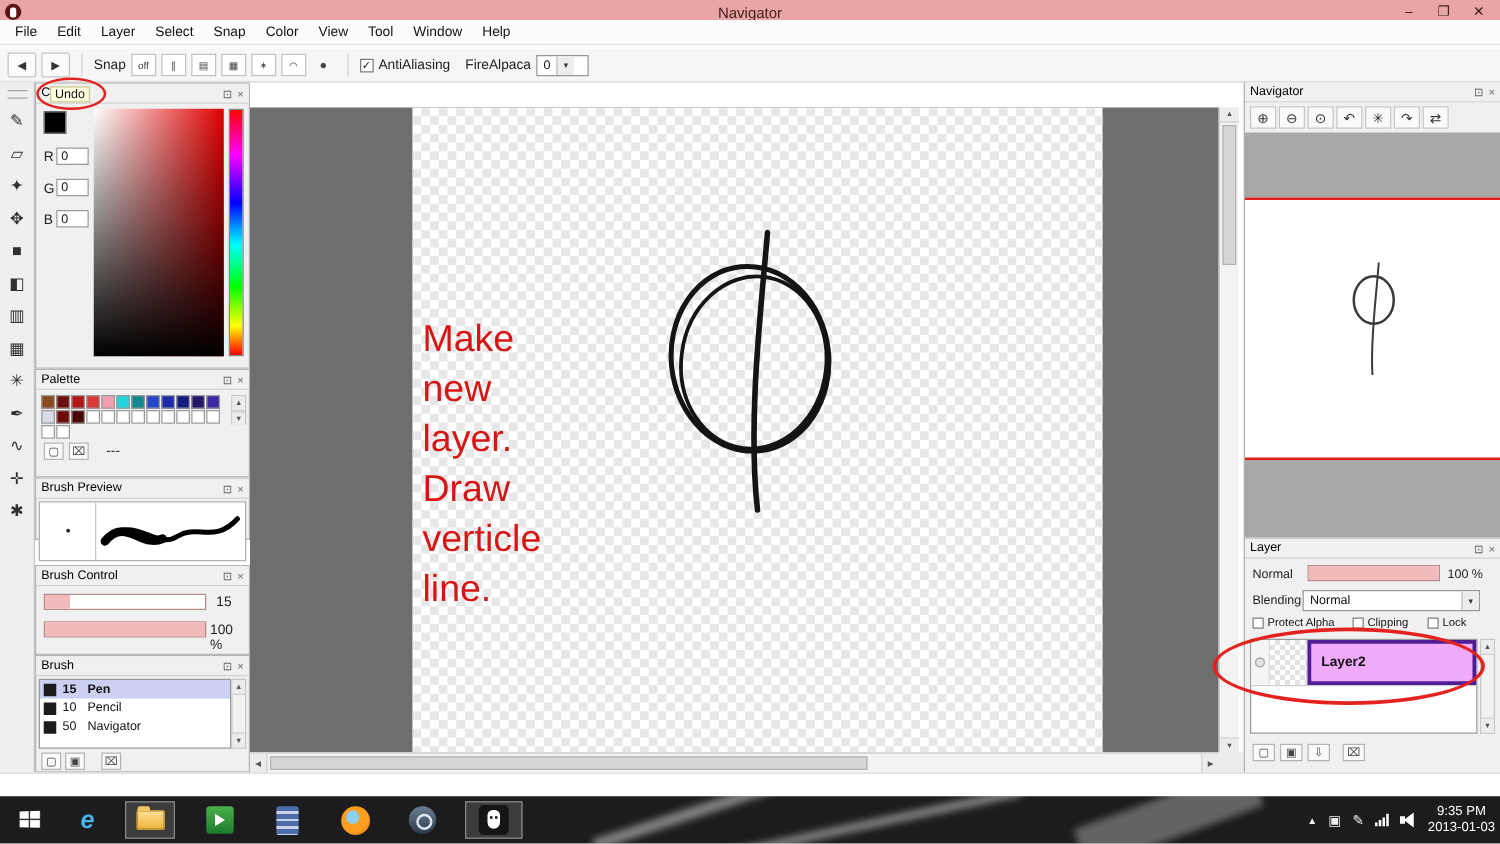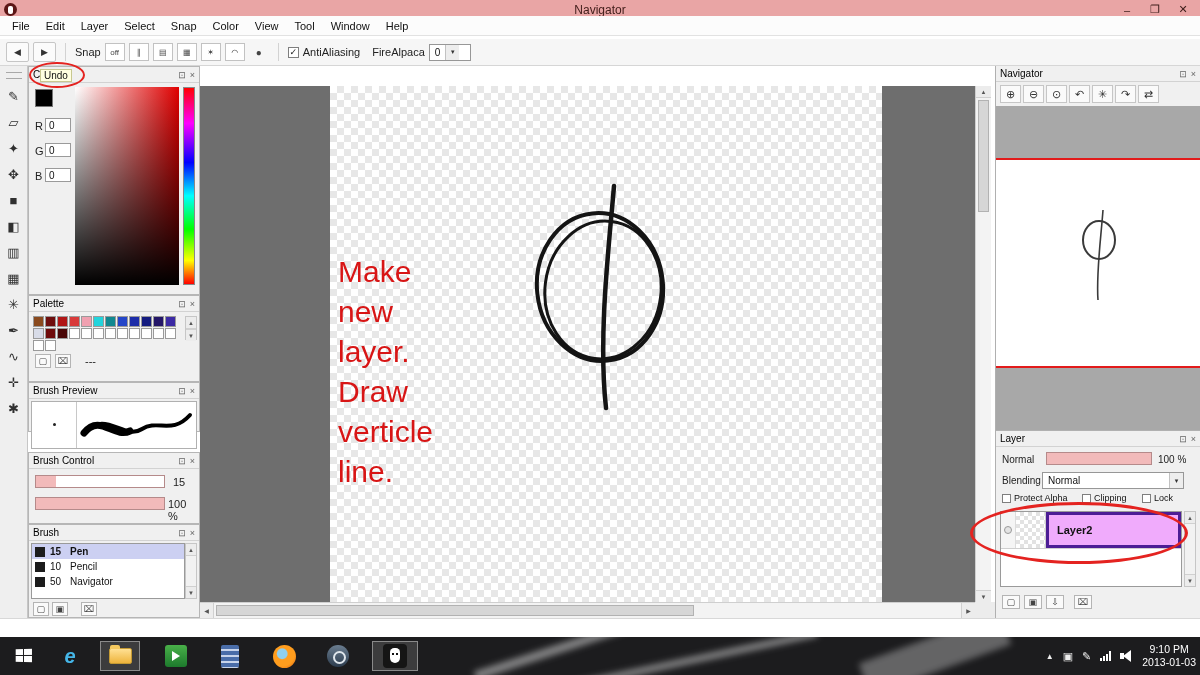--- a/index.html
+++ b/index.html
@@ -453,21 +453,21 @@
       <span style="font-size:11px">▣</span>
       <span style="font-size:11px">✎</span>
       <span class="bars">
           <i style="height:3px"></i>
           <i style="height:5px"></i>
           <i style="height:7px"></i>
           <i style="height:10px"></i>
         </span>
       <span class="spk"></span>
       <div class="clock">
-        <div>9:10 PM</div>
+        <div>9:35 PM</div>
         <div>2013-01-03</div>
       </div>
     </div>
   </div>
 
   <div class="undo-tip">Undo</div>
   <div class="annot-ellipse" style="left:29px;top:62px;width:56px;height:26px;border-width:2px"></div>
   <div class="annot-ellipse" style="left:970px;top:502px;width:218px;height:62px"></div>
 
 </div>

